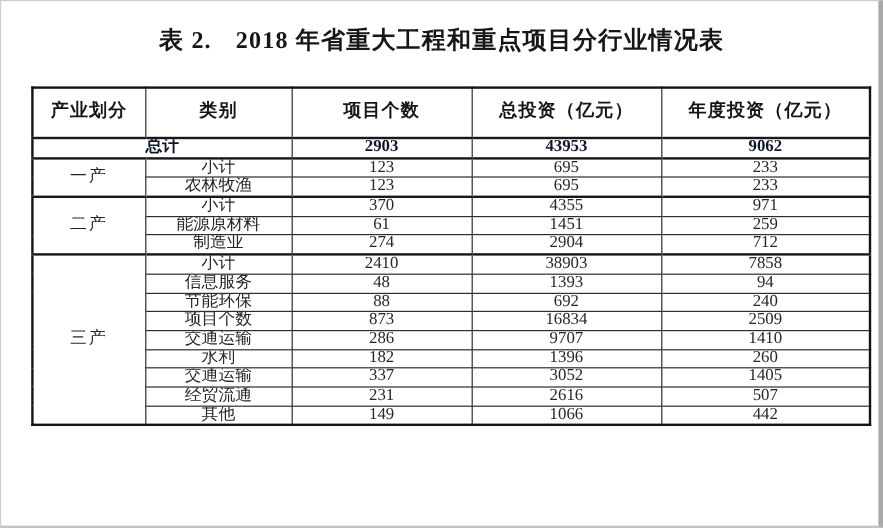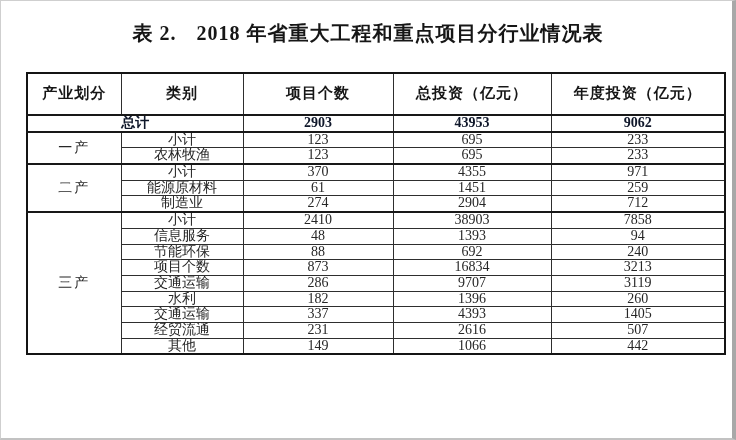--- a/index.html
+++ b/index.html
@@ -145,38 +145,38 @@
     <tr>
       <td>节能环保</td>
       <td>88</td>
       <td>692</td>
       <td>240</td>
     </tr>
     <tr>
       <td>项目个数</td>
       <td>873</td>
       <td>16834</td>
-      <td>3213</td>
+      <td>2509</td>
     </tr>
     <tr>
       <td>交通运输</td>
       <td>286</td>
       <td>9707</td>
-      <td>3119</td>
+      <td>1410</td>
     </tr>
     <tr>
       <td>水利</td>
       <td>182</td>
       <td>1396</td>
       <td>260</td>
     </tr>
     <tr>
       <td>交通运输</td>
       <td>337</td>
-      <td>4393</td>
+      <td>3052</td>
       <td>1405</td>
     </tr>
     <tr>
       <td>经贸流通</td>
       <td>231</td>
       <td>2616</td>
       <td>507</td>
     </tr>
     <tr>
       <td>其他</td>

